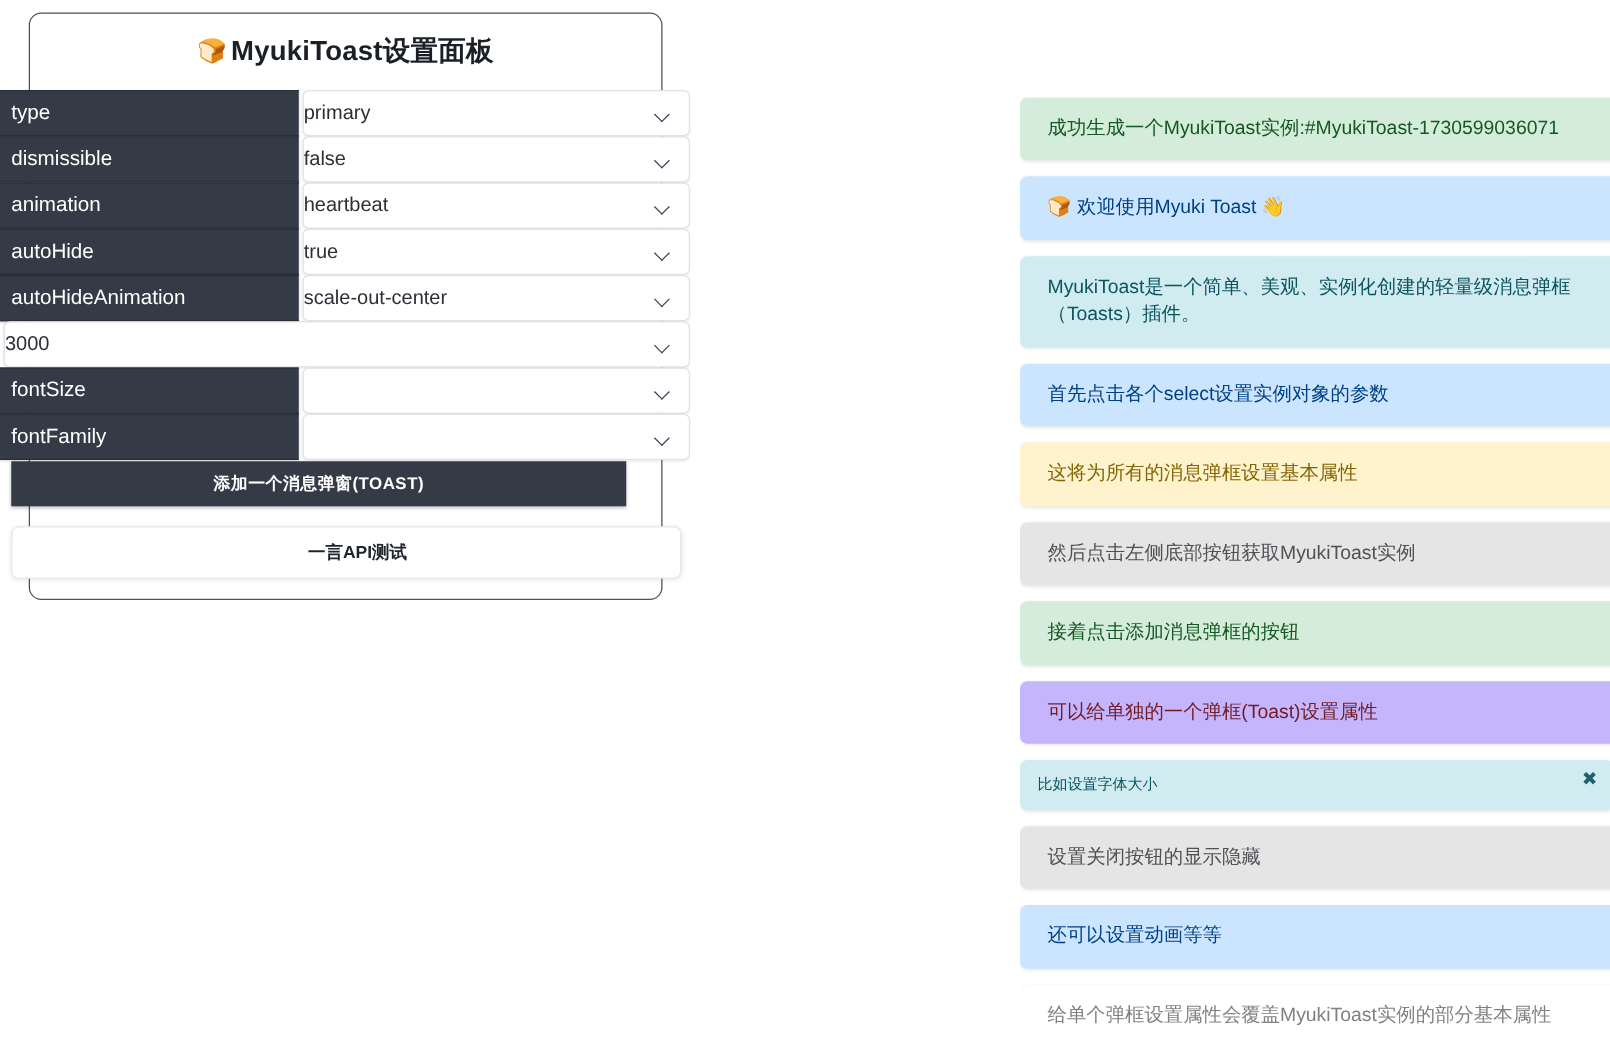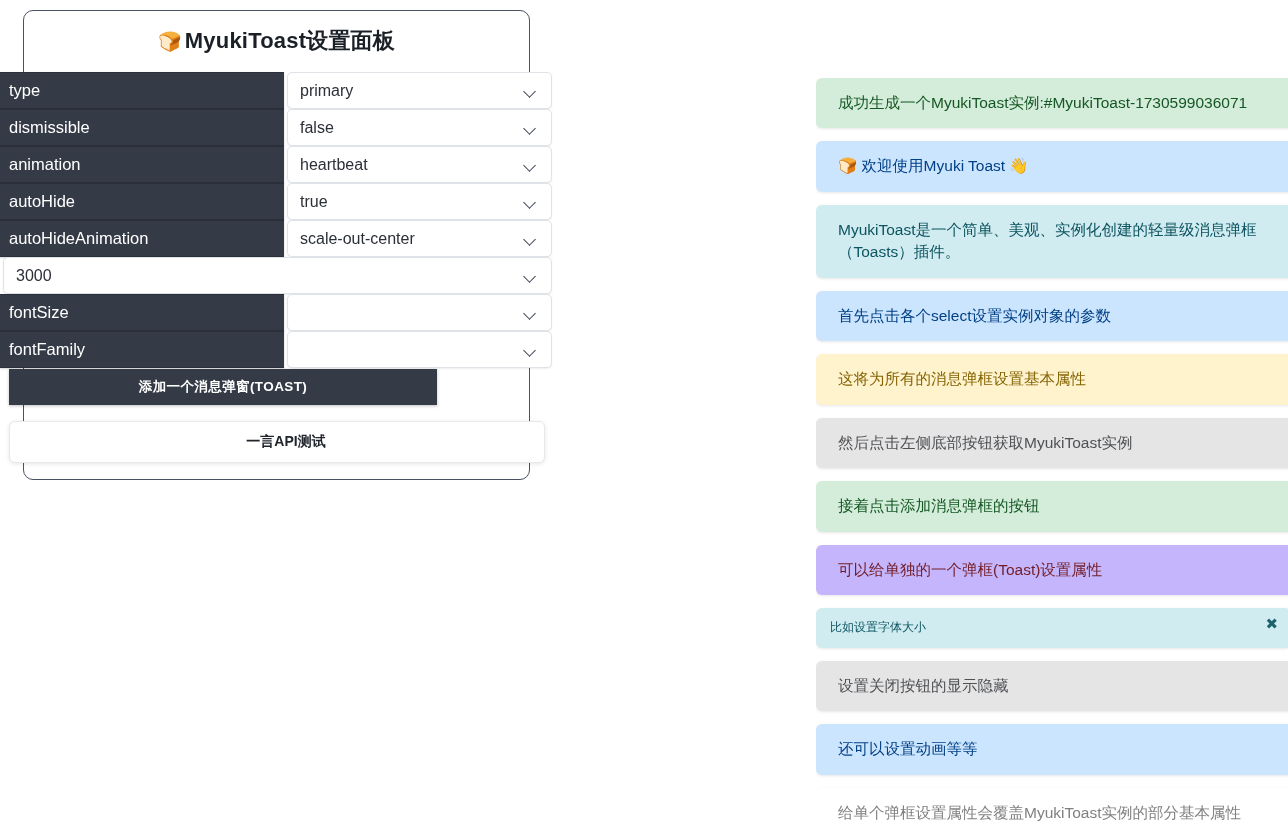--- a/index.html
+++ b/index.html
@@ -46,40 +46,39 @@
     width: 552px;
     z-index: 6;
   }
   .setting-row {
     position: relative;
     display: flex;
     height: 37px;
     margin-bottom: 0px;
   }
   .row-label {
-    width: 284px;
+    width: 239px;
     background: #343a46;
     color: #ffffff;
     font-size: 16.5px;
     display: flex;
     align-items: center;
     padding-left: 9px;
     border-top: 1px solid #2a2f39;
     border-bottom: 1px solid #2a2f39;
     box-shadow: 0 1px 2px rgba(0,0,0,0.18);
   }
   .row-select {
     flex: 1;
     position: relative;
     background: #ffffff;
     border: 1px solid #dfe3e8;
     border-radius: 5px;
     display: flex;
     align-items: center;
-    padding-left: 12px;
     font-size: 16px;
     color: #2b2f36;
     box-shadow: 0 1px 2px rgba(0,0,0,0.07);
     margin-left: 3px;
   }
   .row-select .chev {
     position: absolute;
     right: 15px; top: 50%;
     margin-top: -4px;
     width: 11px; height: 11px;
@@ -91,21 +90,21 @@
     left: 0; top: 0;
     width: 8px; height: 8px;
     border-right: 1.8px solid #3b4252;
     border-bottom: 1.8px solid #3b4252;
     transform: rotate(45deg);
   }
 
   .btn-add {
     position: absolute;
     left: 9px; top: 369px;
-    width: 428px; height: 36px;
+    width: 492px; height: 36px;
     background: #343a46;
     color: #ffffff;
     font-size: 13.5px;
     font-weight: bold;
     letter-spacing: 0.4px;
     display: flex;
     align-items: center;
     justify-content: center;
     border: none;
     box-shadow: 0 1px 3px rgba(0,0,0,0.25);

